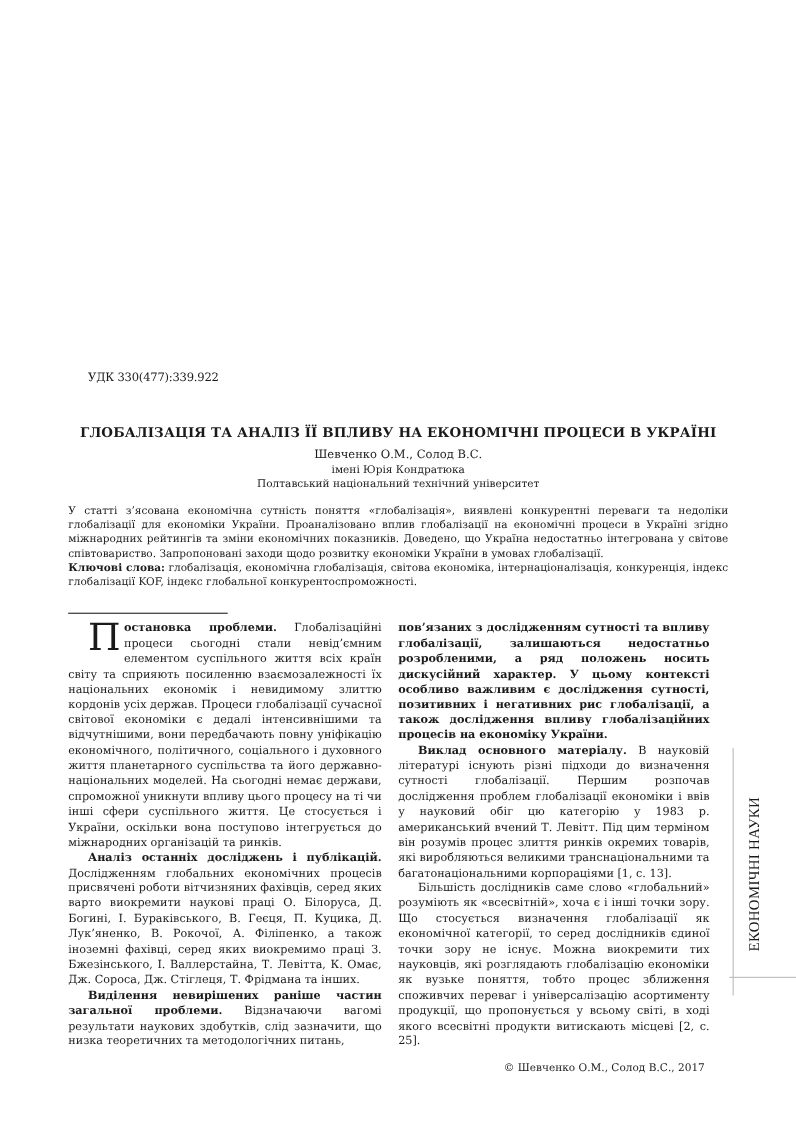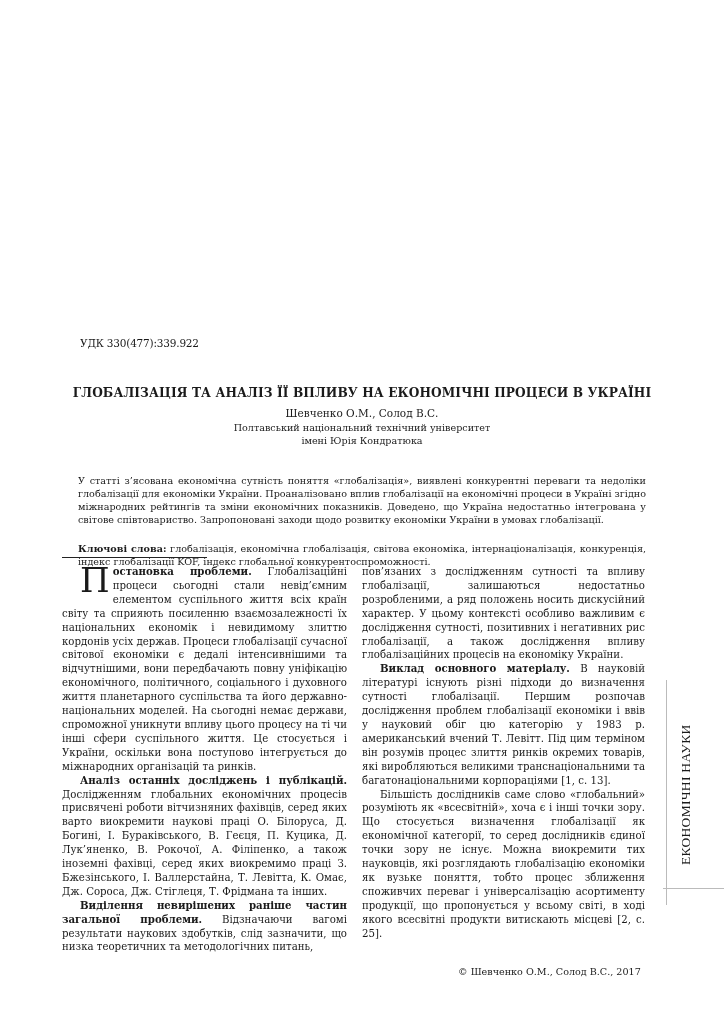--- a/index.html
+++ b/index.html
@@ -6,21 +6,21 @@
   body {
     width: 724px; height: 1024px; background: #ffffff; position: relative; overflow: hidden;
     font-family: "DejaVu Serif", "Liberation Serif", serif; color: #1a1a1a;
   }
   .udk { position: absolute; left: 80px; top: 337px; font-size: 10.5px; letter-spacing: -0.2px; }
   .title { position: absolute; left: 62px; top: 386px; width: 600px; text-align: center;
     font-weight: bold; font-size: 12.2px; letter-spacing: 0.1px; }
   .authors { position: absolute; left: 62px; top: 407px; width: 600px; text-align: center; font-weight: normal; font-size: 10.5px; }
   .affil { position: absolute; left: 62px; top: 421px; width: 600px; text-align: center; font-size: 9.6px; line-height: 13px; }
   .abstract { position: absolute; left: 62px; top: 458px; width: 600px; font-size: 9.6px; line-height: 13.1px; text-align: justify; }
-  .abstract p { margin: 16px; }
+  .abstract p { margin: 0; }
   .kw-label { font-weight: bold; }
   .divider { position: absolute; left: 62px; top: 557px; width: 145px; height: 0; border-top: 1.3px solid #222; }
   .col { position: absolute; top: 565px; font-size: 10.2px; line-height: 13.9px; text-align: justify; hyphens: manual; }
   .col-left { left: 62px; width: 285px; }
   .col-right { left: 362px; width: 283px; }
   .col p { margin: 0; text-indent: 18px; }
   .col p.first { text-indent: 0; }
   .dropcap { float: left; font-size: 34px; line-height: 28px; margin: 1px 3px 0 18px; font-weight: normal; }
   .bold { font-weight: bold; }
   .side-tab { position: absolute; left: 666px; top: 680px; width: 0; height: 225px; border-left: 1px solid #bbb; }
@@ -30,39 +30,39 @@
     font-family: "Liberation Serif", serif; text-align: center; }
   .copyright { position: absolute; left: 458px; top: 966px; font-size: 9.6px; }
 </style>
 </head>
 <body>
 
 <div class="udk">УДК 330(477):339.922</div>
 <div class="title">ГЛОБАЛІЗАЦІЯ ТА АНАЛІЗ ЇЇ ВПЛИВУ НА ЕКОНОМІЧНІ ПРОЦЕСИ В УКРАЇНІ</div>
 <div class="authors">Шевченко О.М., Солод В.С.</div>
 <div class="affil">
+  <div>імені Юрія Кондратюка</div>
   <div>Полтавський національний технічний університет</div>
-  <div>імені Юрія Кондратюка</div>
 </div>
 
 <div class="abstract">
   <p>У статті з’ясована економічна сутність поняття «глобалізація», виявлені конкурентні переваги та недоліки глобалізації для економіки України. Проаналізовано вплив глобалізації на економічні процеси в Україні згідно міжнародних рейтингів та зміни економічних показників. Доведено, що Україна недостатньо інтегрована у світове співтовариство. Запропоновані заходи щодо розвитку економіки України в умовах глобалізації.</p>
   <p><span class="kw-label">Ключові слова:</span><span> глобалізація, економічна глобалізація, світова економіка, інтернаціоналізація, конкуренція, індекс глобалізації KOF, індекс глобальної конкурентоспроможності.</span></p>
 </div>
 
 <div class="divider"></div>
 
 <div class="col col-left">
   <p class="first"><span class="dropcap">П</span><span class="bold">остановка проблеми.</span><span> Глобалізаційні процеси сьогодні стали невід’ємним елементом суспільного життя всіх країн світу та сприяють посиленню взаємозалежності їх національних економік і невидимому злиттю кордонів усіх держав. Процеси глобалізації сучасної світової економіки є дедалі інтенсивнішими та відчутнішими, вони передбачають повну уніфікацію економічного, політичного, соціального і духовного життя планетарного суспільства та його державно-національних моделей. На сьогодні немає держави, спроможної уникнути впливу цього процесу на ті чи інші сфери суспільного життя. Це стосується і України, оскільки вона поступово інтегрується до міжнародних організацій та ринків.</span></p>
   <p><span class="bold">Аналіз останніх досліджень і публікацій.</span><span> Дослідженням глобальних економічних процесів присвячені роботи вітчизняних фахівців, серед яких варто виокремити наукові праці О. Білоруса, Д. Богині, І. Бураківського, В. Геєця, П. Куцика, Д. Лук’яненко, В. Рокочої, А. Філіпенко, а також іноземні фахівці, серед яких виокремимо праці З. Бжезінського, І. Валлерстайна, Т. Левітта, К. Омає, Дж. Сороса, Дж. Стіглеця, Т. Фрідмана та інших.</span></p>
   <p><span class="bold">Виділення невирішених раніше частин загальної проблеми.</span><span> Відзначаючи вагомі результати наукових здобутків, слід зазначити, що низка теоретичних та методологічних питань,</span></p>
 </div>
 
 <div class="col col-right" style="top:565px;">
-  <p class="first" style="display: block;">пов’язаних з дослідженням сутності та впливу глобалізації, залишаються недостатньо розробленими, а ряд положень носить дискусійний характер. У цьому контексті особливо важливим є дослідження сутності, позитивних і негативних рис глобалізації, а також дослідження впливу глобалізаційних процесів на економіку України.</p>
+  <p class="first" style="display: block; font-weight: bold;">пов’язаних з дослідженням сутності та впливу глобалізації, залишаються недостатньо розробленими, а ряд положень носить дискусійний характер. У цьому контексті особливо важливим є дослідження сутності, позитивних і негативних рис глобалізації, а також дослідження впливу глобалізаційних процесів на економіку України.</p>
   <p><span class="bold">Виклад основного матеріалу.</span><span> В науковій літературі існують різні підходи до визначення сутності глобалізації. Першим розпочав дослідження проблем глобалізації економіки і ввів у науковий обіг цю категорію у 1983 р. американський вчений Т. Левітт. Під цим терміном він розумів процес злиття ринків окремих товарів, які виробляються великими транснаціональними та багатонаціональними корпораціями [1, с. 13].</span></p>
   <p>Більшість дослідників саме слово «глобальний» розуміють як «всесвітній», хоча є і інші точки зору. Що стосується визначення глобалізації як економічної категорії, то серед дослідників єдиної точки зору не існує. Можна виокремити тих науковців, які розглядають глобалізацію економіки як вузьке поняття, тобто процес зближення споживчих переваг і універсалізацію асортименту продукції, що пропонується у всьому світі, в ході якого всесвітні продукти витискають місцеві [2, с. 25].</p>
 </div>
 
 <div class="side-tab"></div>
 <div class="side-hline"></div>
 <div class="side-label">ЕКОНОМІЧНІ НАУКИ</div>
 
 <div class="copyright">© Шевченко О.М., Солод В.С., 2017</div>
 

